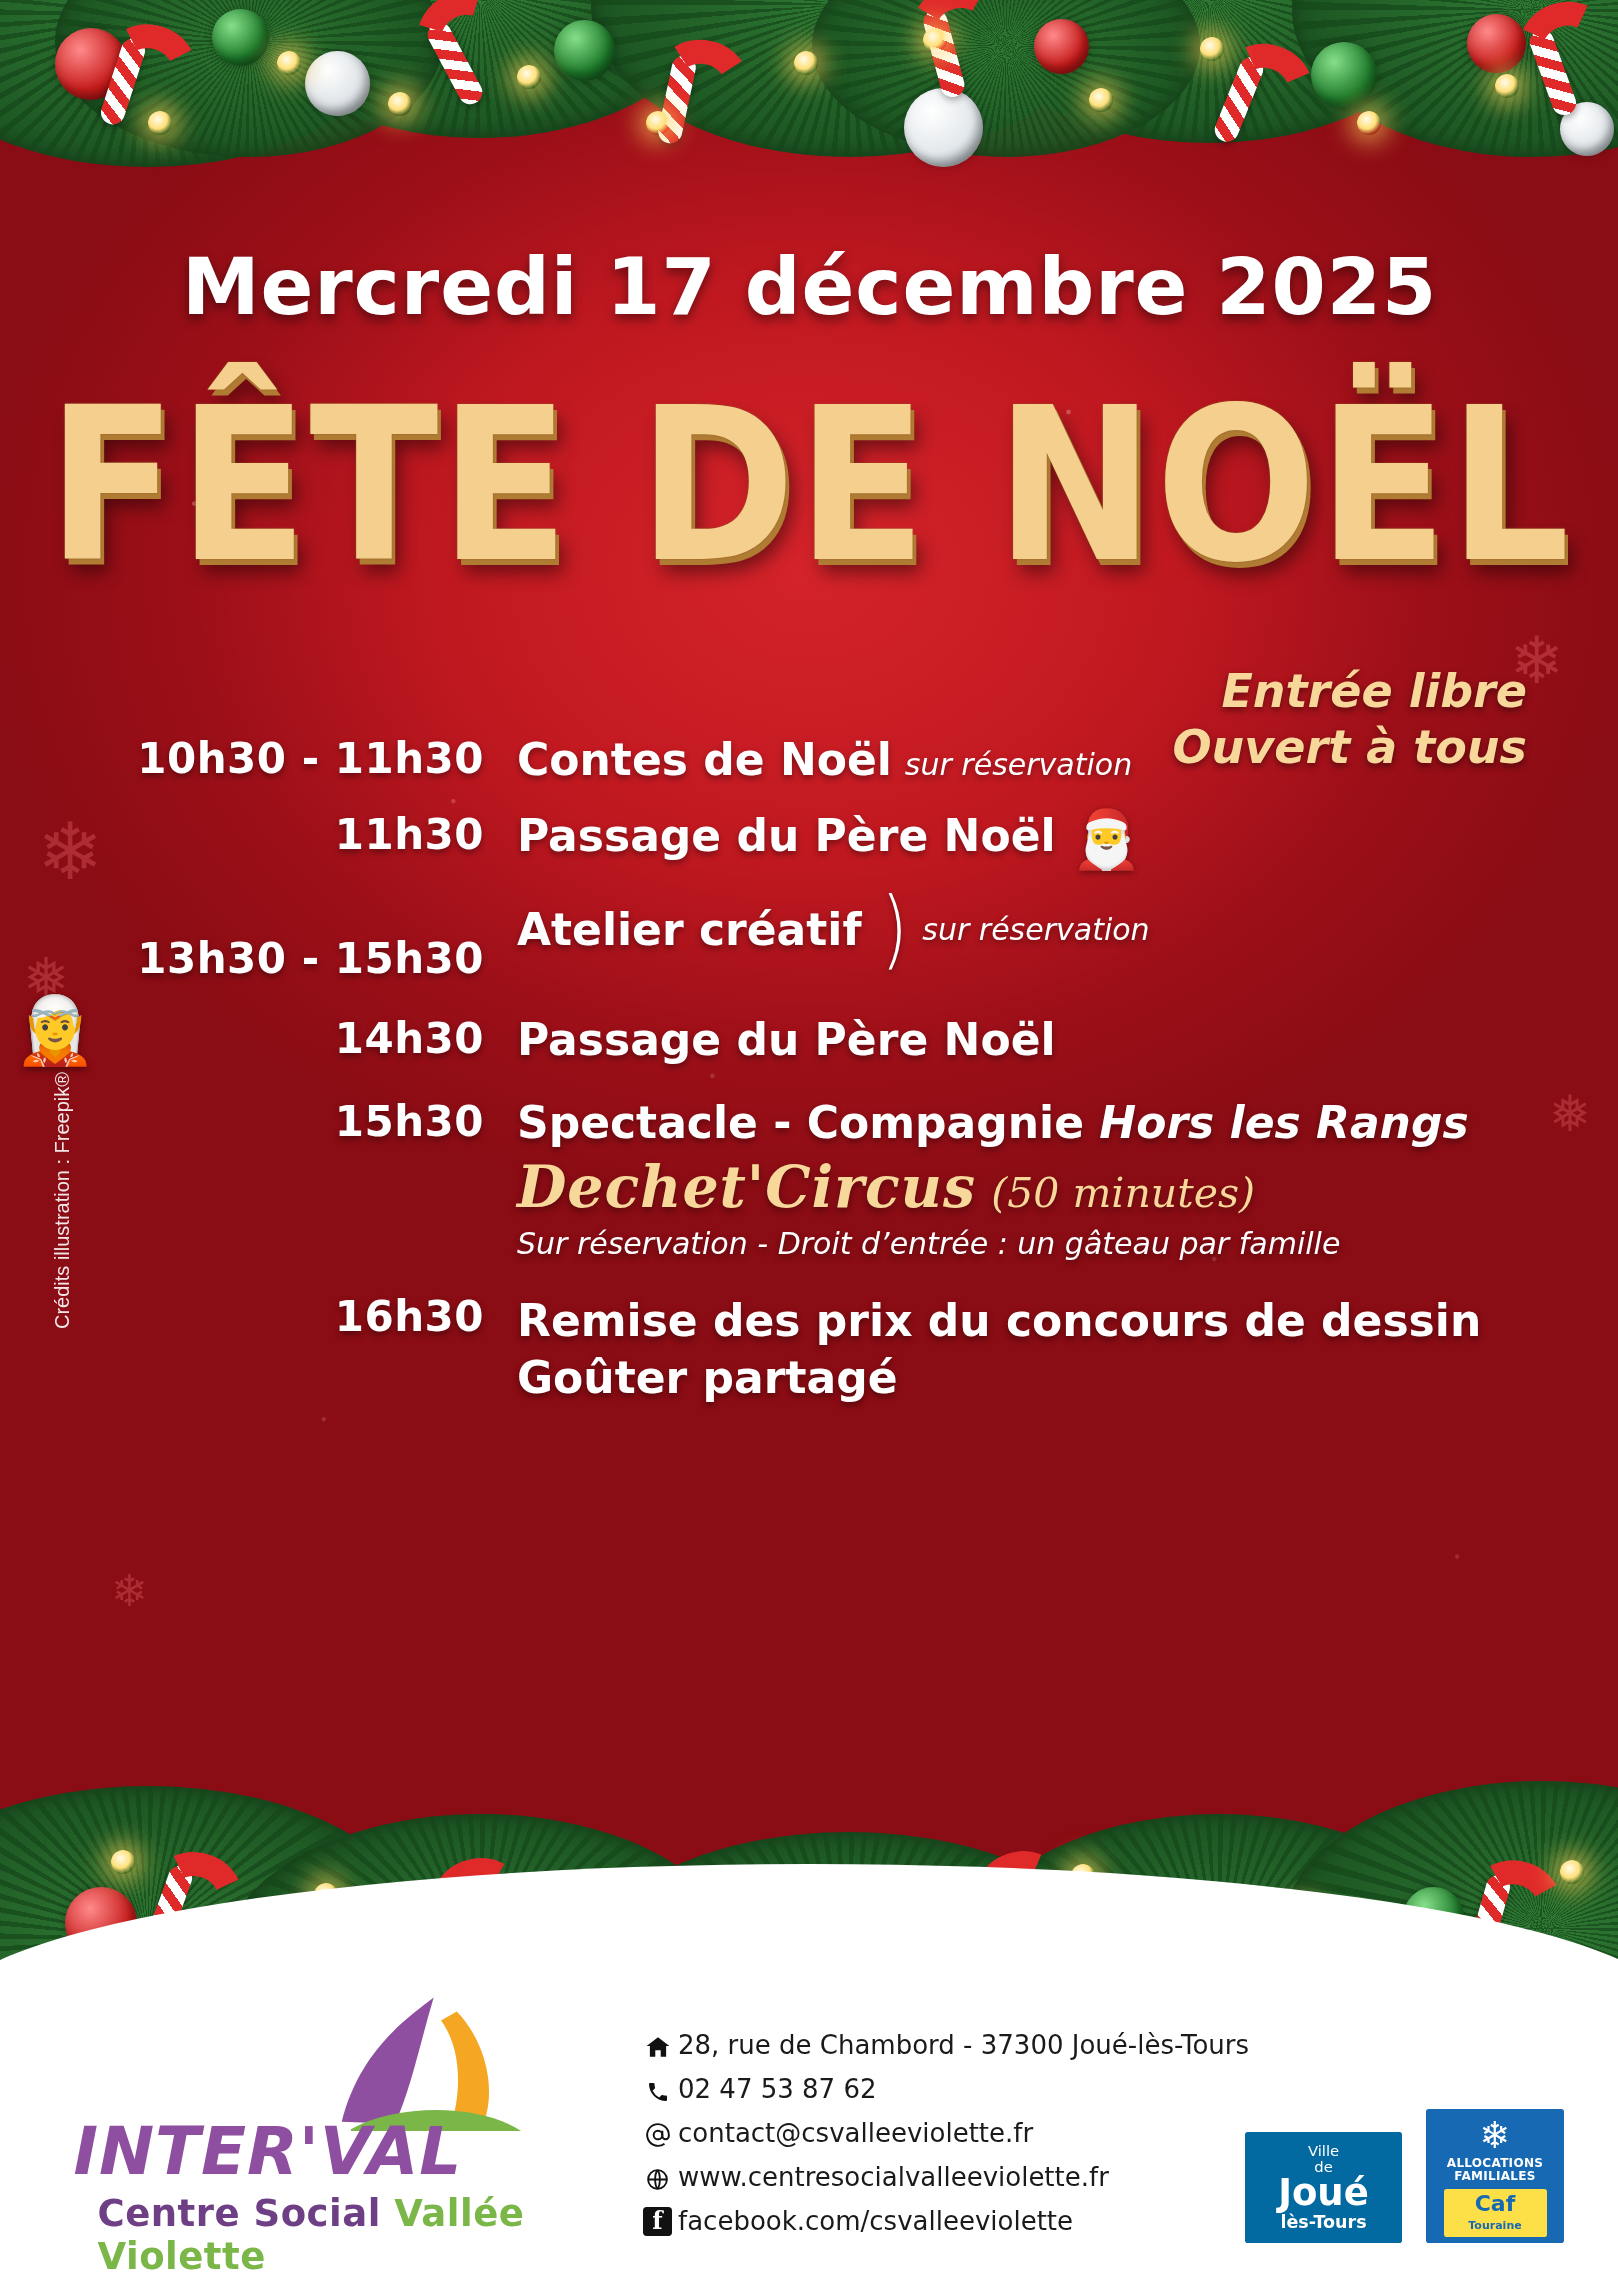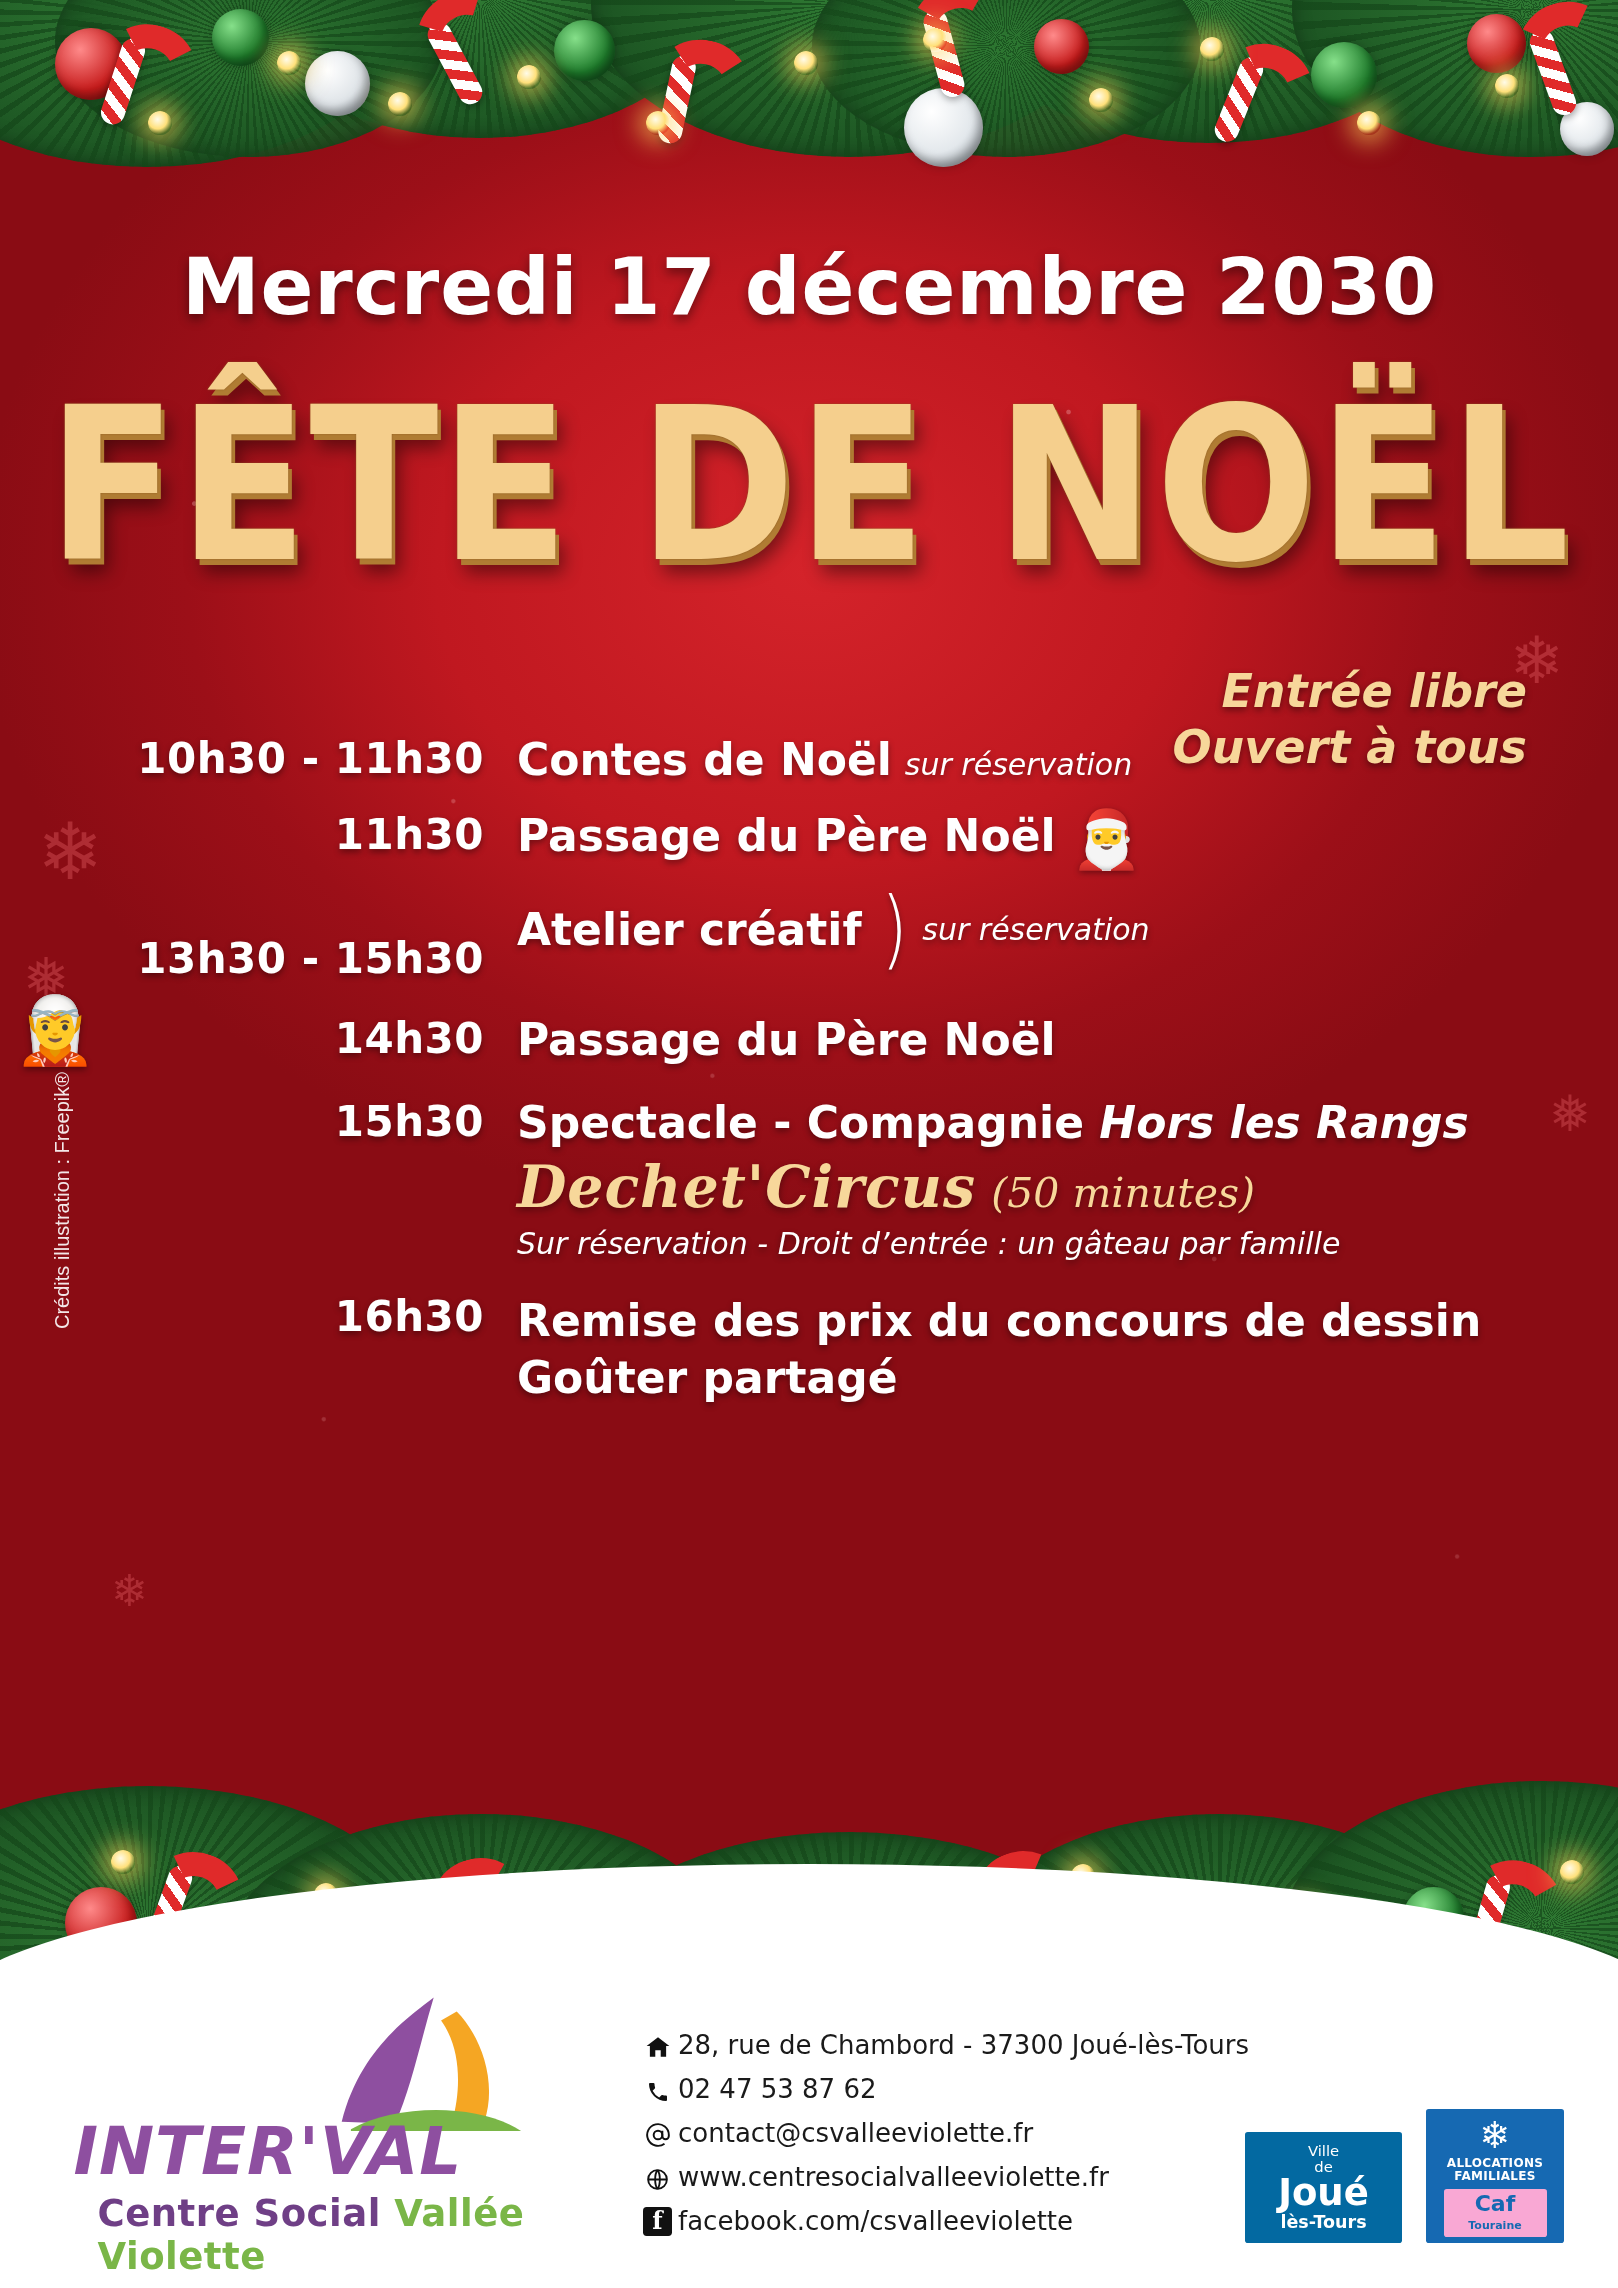--- a/index.html
+++ b/index.html
@@ -295,21 +295,21 @@
   .logo-ville .l3 { font-size: 17.5px; font-weight: bold; }
   .logo-caf {
     width: 138px; height: 134px; background: #1669b2; color: #fff;
     border-radius: 2.8px; display: flex; flex-direction: column;
     align-items: center; justify-content: flex-start; padding-top: 7.4px;
     font-family: "DejaVu Sans", sans-serif; line-height: 1.1;
   }
   .logo-caf .snow { font-size: 37px; }
   .logo-caf .al { font-size: 12px; font-weight: bold; letter-spacing: 0.3px; }
   .logo-caf .cafbox {
-    margin-top: 5.5px; background: #f9a8d4; color: #1669b2;
+    margin-top: 5.5px; background: #fde047; color: #1669b2;
     width: 103px; border-radius: 2.8px; text-align: center; padding: 2.8px 0 4.6px;
   }
   .logo-caf .caf { font-size: 22px; font-weight: bold; }
   .logo-caf .tour { font-size: 11px; font-weight: bold; }
 </style>
 </head>
 <body>
 
 <div class="poster">
   <div class="sparkles"></div>
@@ -366,21 +366,21 @@
     <div class="light" style="left:517px; top:65px;"></div>
     <div class="light" style="left:646px; top:111px;"></div>
     <div class="light" style="left:794px; top:51px;"></div>
     <div class="light" style="left:923px; top:28px;"></div>
     <div class="light" style="left:1089px; top:88px;"></div>
     <div class="light" style="left:1200px; top:37px;"></div>
     <div class="light" style="left:1357px; top:111px;"></div>
     <div class="light" style="left:1495px; top:74px;"></div>
   </div>
 
-  <div class="date-line">Mercredi 17 décembre 2030</div>
+  <div class="date-line">Mercredi 17 décembre 2025</div>
   <div class="title">FÊTE DE NOËL</div>
 
   <div class="entree">
     <div>Entrée libre</div>
     <div>Ouvert à tous</div>
   </div>
 
   <div class="credits">Crédits illustration : Freepik®</div>
 
   <div class="program">

